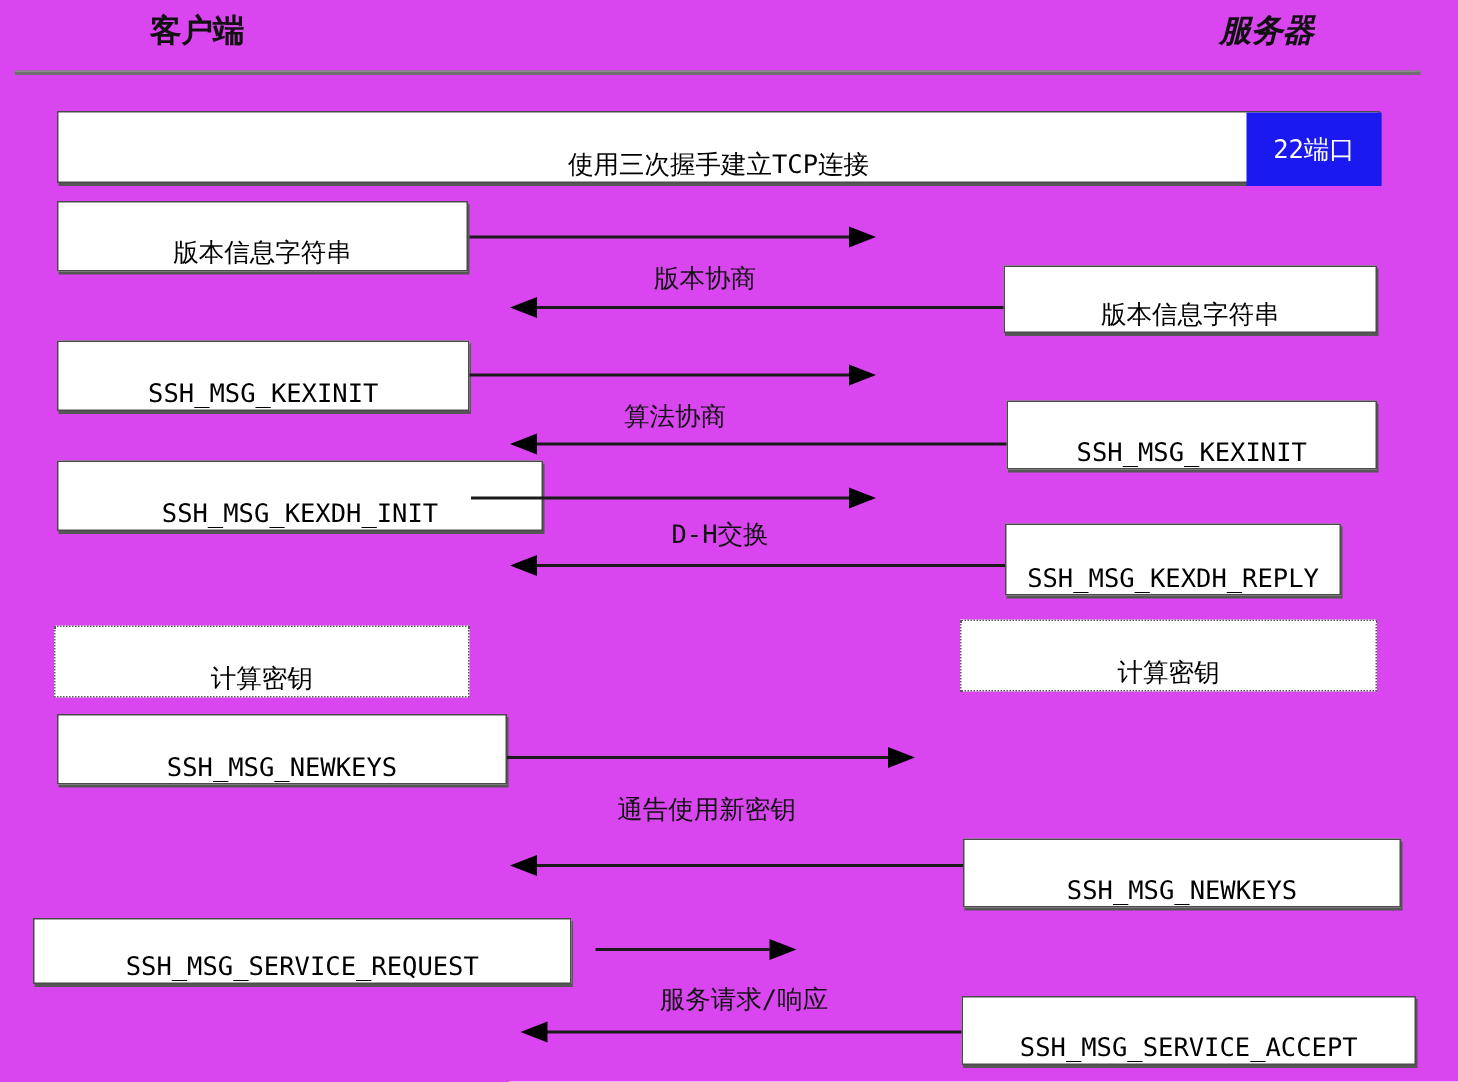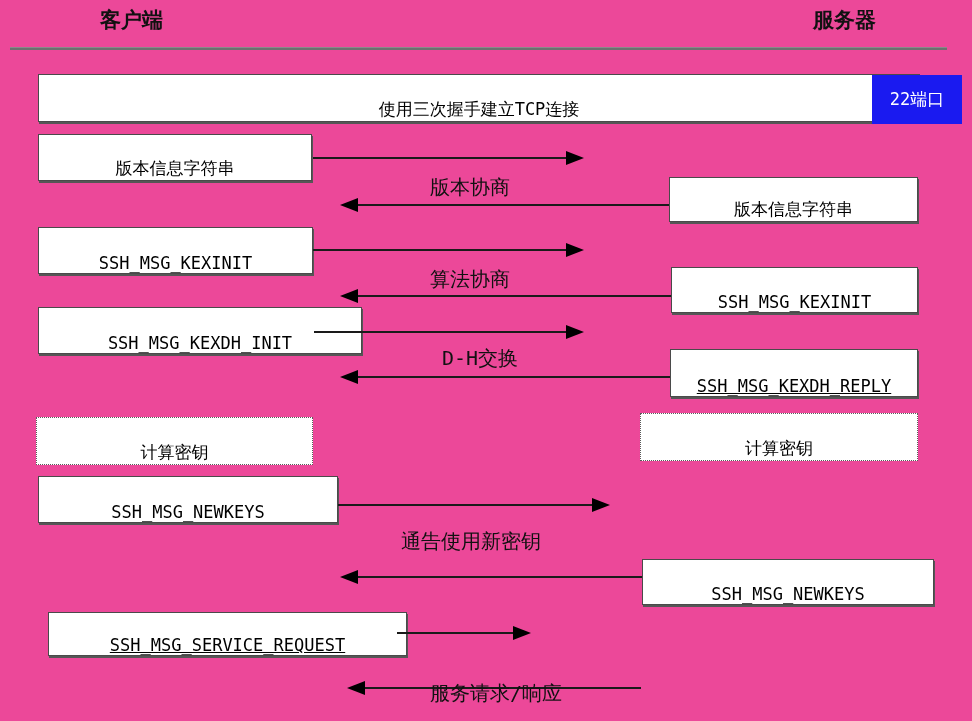--- a/index.html
+++ b/index.html
@@ -1,19 +1,19 @@
 <!DOCTYPE html>
 <html><head>
 <meta charset="utf-8">
 <style>
   html,body{margin:0;padding:0;background:#ffffff;}
   .canvas{
     position:relative;
     width:972px;height:721px;
-    background:#ec4899;
+    background:#d946ef;
     font-family:"DejaVu Sans Mono","Liberation Mono",monospace;
     color:#000000;
     overflow:hidden;
   }
   .actor-title{
     position:absolute;
     font-family:"DejaVu Sans","Liberation Sans",sans-serif;
     font-weight:bold;
     font-size:21px;
     color:#111;
@@ -34,21 +34,21 @@
     font-size:17px;
     white-space:nowrap;
     box-sizing:border-box;
   }
   .box.dotted{
     border:1px dotted #5a5a5a;
     box-shadow:none;
   }
   .port-badge{
     position:absolute;
-    left:872px;top:75px;width:90px;height:49px;
+    left:831px;top:75px;width:90px;height:49px;
     background:#1a1af0;
     color:#ffffff;
     display:flex;align-items:center;justify-content:center;
     font-size:17px;
   }
   .arrow-line{
     position:absolute;height:2px;background:#1a1a1a;
   }
   .head-right{
     position:absolute;width:0;height:0;
@@ -57,33 +57,33 @@
     border-left:18px solid #000000;
   }
   .head-left{
     position:absolute;width:0;height:0;
     border-top:7px solid transparent;
     border-bottom:7px solid transparent;
     border-right:18px solid #000000;
   }
   .phase-label{
     position:absolute;
-    font-size:20px;
+    font-size:17px;
     white-space:nowrap;
     transform:translateX(-50%);
     color:#111;
   }
 </style>
 </head>
 <body>
 
 <div class="canvas">
 
   <div class="actor-title" style="left:100px;top:6px;">客户端</div>
-  <div class="actor-title" style="left:813px;top:6px;">服务器</div>
+  <div class="actor-title" style="left:813px;top:6px;font-style:italic;">服务器</div>
   <div class="lifeline-rule"></div>
 
   <div class="box" style="left:38px;top:74px;width:882px;height:48px;">
     <span>使用三次握手建立TCP连接</span>
   </div>
   <div class="port-badge">
     <span>22端口</span>
   </div>
 
   <div class="box" style="left:38px;top:134px;width:274px;height:47px;">
@@ -94,38 +94,41 @@
   </div>
   <div class="box" style="left:38px;top:307px;width:324px;height:47px;">
     <span>SSH_MSG_KEXDH_INIT</span>
   </div>
   <div class="box dotted" style="left:36px;top:417px;width:277px;height:48px;">
     <span>计算密钥</span>
   </div>
   <div class="box" style="left:38px;top:476px;width:300px;height:47px;">
     <span>SSH_MSG_NEWKEYS</span>
   </div>
-  <div class="box" style="left:48px;top:612px;width:359px;height:44px;text-decoration:underline;">
+  <div class="box" style="left:22px;top:612px;width:359px;height:44px;">
     <span>SSH_MSG_SERVICE_REQUEST</span>
   </div>
 
   <div class="box" style="left:669px;top:177px;width:249px;height:45px;">
     <span>版本信息字符串</span>
   </div>
   <div class="box" style="left:671px;top:267px;width:247px;height:46px;">
     <span>SSH_MSG_KEXINIT</span>
   </div>
-  <div class="box" style="left:670px;top:349px;width:248px;height:48px;text-decoration:underline;">
+  <div class="box" style="left:670px;top:349px;width:224px;height:48px;">
     <span>SSH_MSG_KEXDH_REPLY</span>
   </div>
   <div class="box dotted" style="left:640px;top:413px;width:278px;height:48px;">
     <span>计算密钥</span>
   </div>
   <div class="box" style="left:642px;top:559px;width:292px;height:46px;">
     <span>SSH_MSG_NEWKEYS</span>
+  </div>
+  <div class="box" style="left:641px;top:664px;width:303px;height:46px;">
+    <span>SSH_MSG_SERVICE_ACCEPT</span>
   </div>
 
   <div class="arrow-line" style="left:313px;top:157px;width:253px;"></div>
   <div class="head-right" style="left:566px;top:151px;"></div>
 
   <div class="arrow-line" style="left:313px;top:249px;width:253px;"></div>
   <div class="head-right" style="left:566px;top:243px;"></div>
 
   <div class="arrow-line" style="left:314px;top:331px;width:252px;"></div>
   <div class="head-right" style="left:566px;top:325px;"></div>
@@ -145,18 +148,18 @@
   <div class="arrow-line" style="left:357px;top:376px;width:313px;"></div>
   <div class="head-left" style="left:340px;top:370px;"></div>
 
   <div class="arrow-line" style="left:357px;top:576px;width:285px;"></div>
   <div class="head-left" style="left:340px;top:570px;"></div>
 
   <div class="arrow-line" style="left:364px;top:687px;width:277px;"></div>
   <div class="head-left" style="left:347px;top:681px;"></div>
 
   <div class="phase-label" style="left:470px;top:174px;">版本协商</div>
-  <div class="phase-label" style="left:470px;top:266px;">算法协商</div>
+  <div class="phase-label" style="left:450px;top:266px;">算法协商</div>
   <div class="phase-label" style="left:480px;top:345px;">D-H交换</div>
   <div class="phase-label" style="left:471px;top:528px;text-align:right;">通告使用新密钥</div>
-  <div class="phase-label" style="left:496px;top:655px;margin-top:25px;">服务请求/响应</div>
+  <div class="phase-label" style="left:496px;top:655px;">服务请求/响应</div>
 
 </div>
 
 </body></html>

